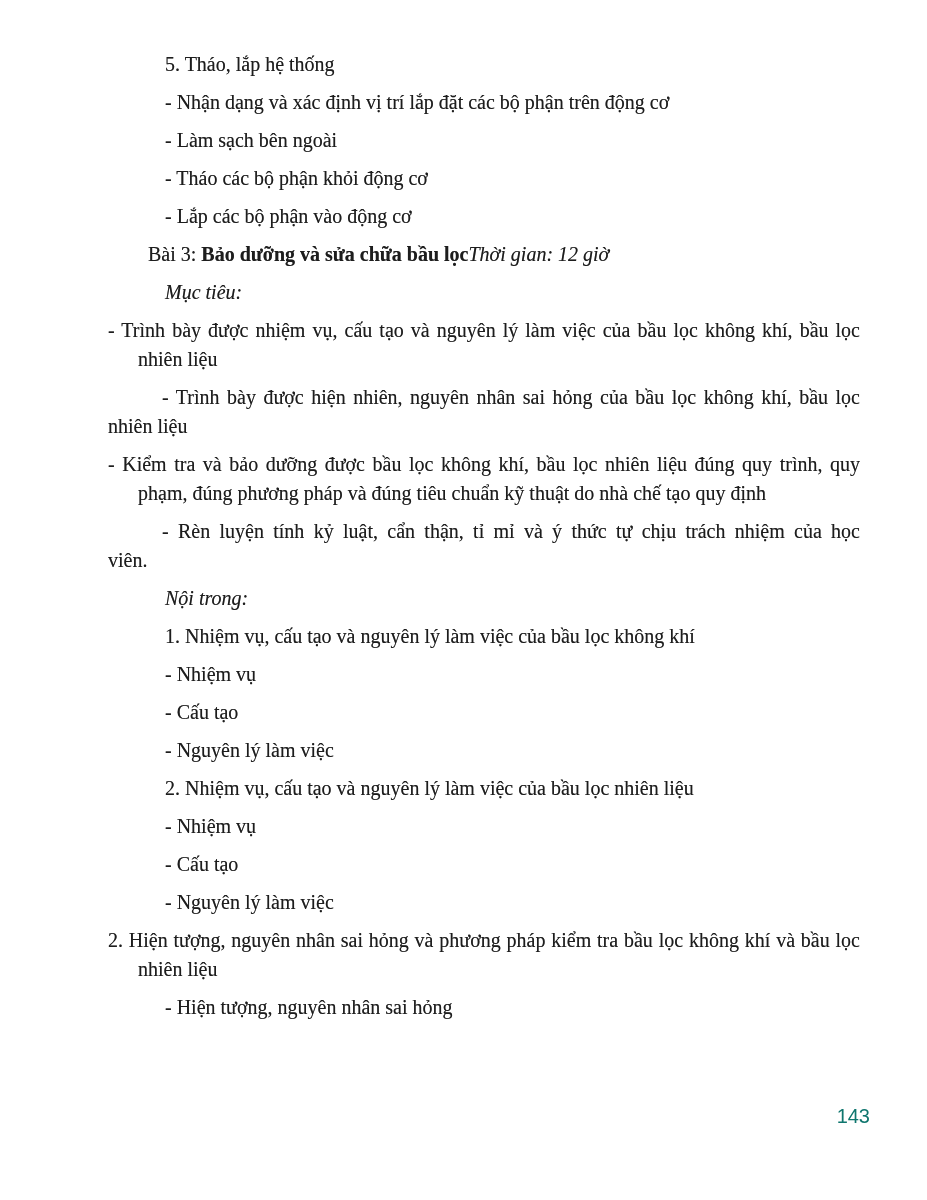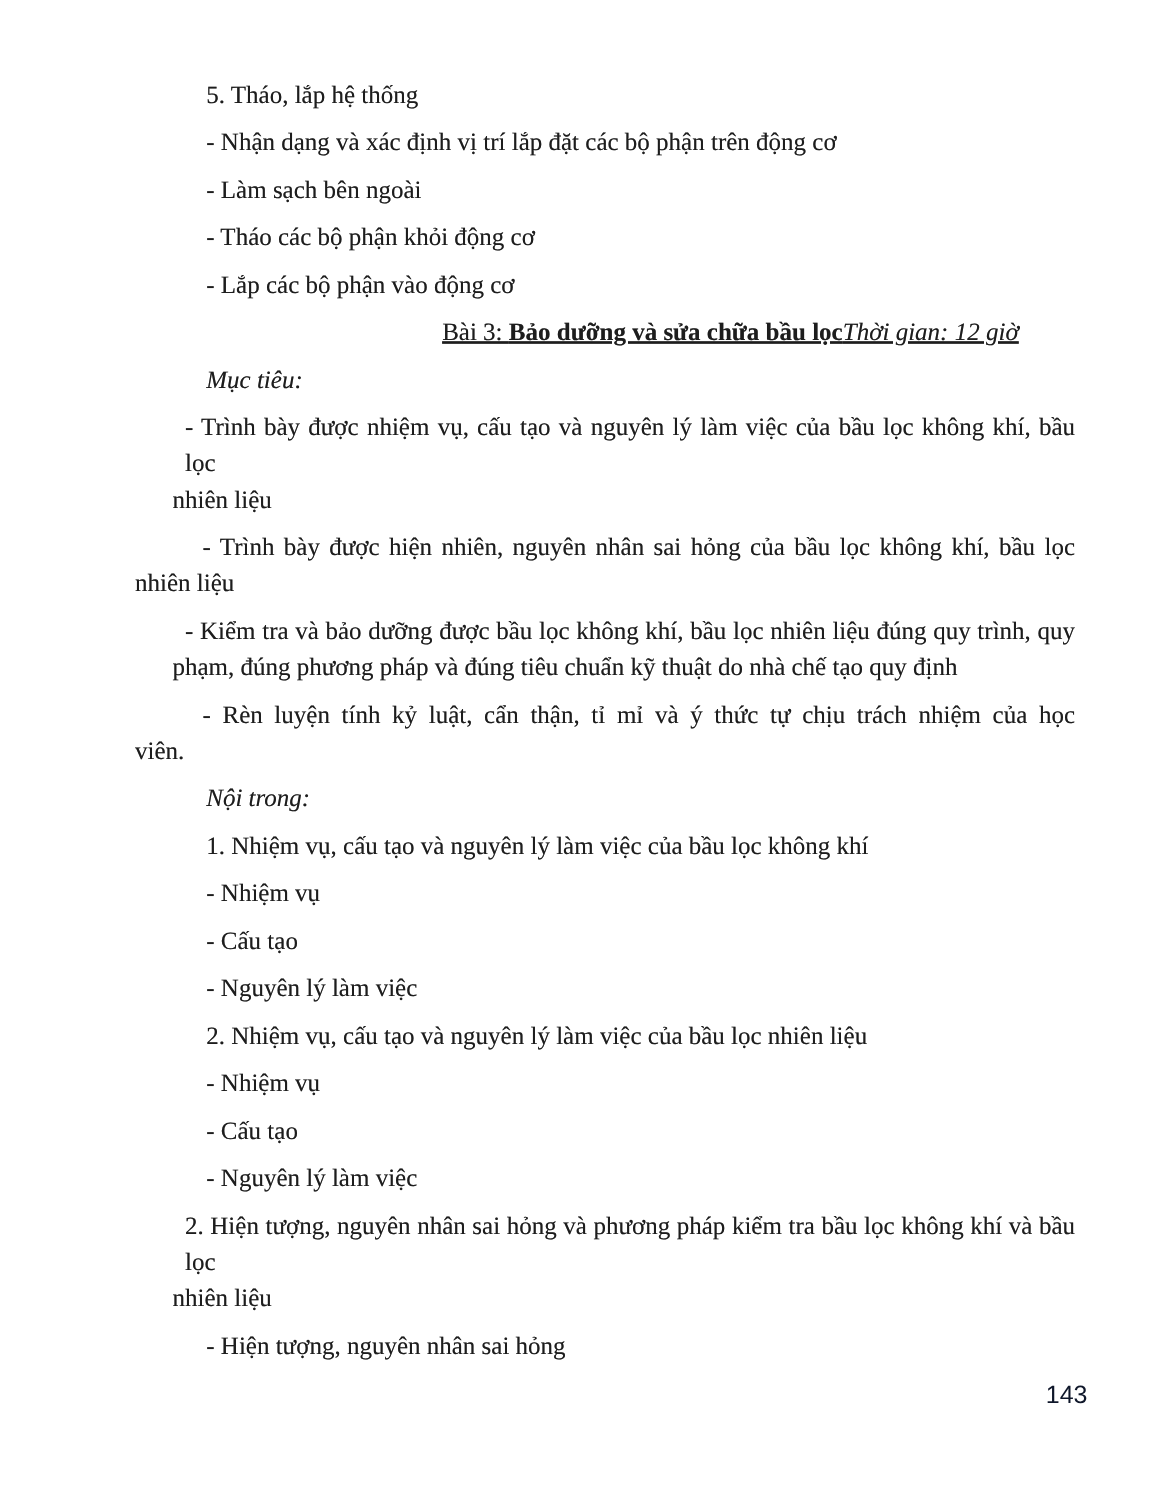--- a/index.html
+++ b/index.html
@@ -13,55 +13,54 @@
     position: relative;
     overflow: hidden;
     font-family: "Liberation Serif", "DejaVu Serif", serif;
     font-size: 20px;
     color: #1d1d1d;
     text-shadow: 0 0 0.5px rgba(40,40,40,0.55);
   }
   .content {
     position: absolute;
     left: 108px;
-    top: 62px;
+    top: 50px;
     width: 752px;
   }
   .b {
     margin: 0 0 9px 0;
     line-height: 29px;
   }
   .l { display: block; }
   
   .ind .l { padding-left: 57px; }
   .it { font-style: italic; }
   
-  .hang .l1 { text-align: justify; text-align-last: justify; margin-left: 40px; }
+  .hang .l1 { text-align: justify; text-align-last: justify; }
   .hang .l2 { padding-left: 30px; }
   
   .fl .l1 { padding-left: 54px; text-align: justify; text-align-last: justify; }
   .fl .l2 { padding-left: 0; }
   
   .heading {
     display: flex;
-    justify-content: flex-end;
+    justify-content: flex-start;
     padding-left: 40px;
     padding-right: 45px;
-    text-decoration: underline;
   }
   .heading .title-bold { font-weight: bold; }
   .heading .time { font-style: italic; white-space: nowrap; }
   .pagenum {
     position: absolute;
     right: 57px;
     top: 1103px;
     font-family: "Liberation Sans", "DejaVu Sans", sans-serif;
     font-size: 20px;
     line-height: 26px;
-    color: #0f172a;
+    color: #0f766e;
     text-shadow: none;
   }
 </style>
 </head>
 <body>
 
 <div class="content">
 
   <div class="b ind">
       <span class="l">5. Tháo, lắp hệ thống</span>

